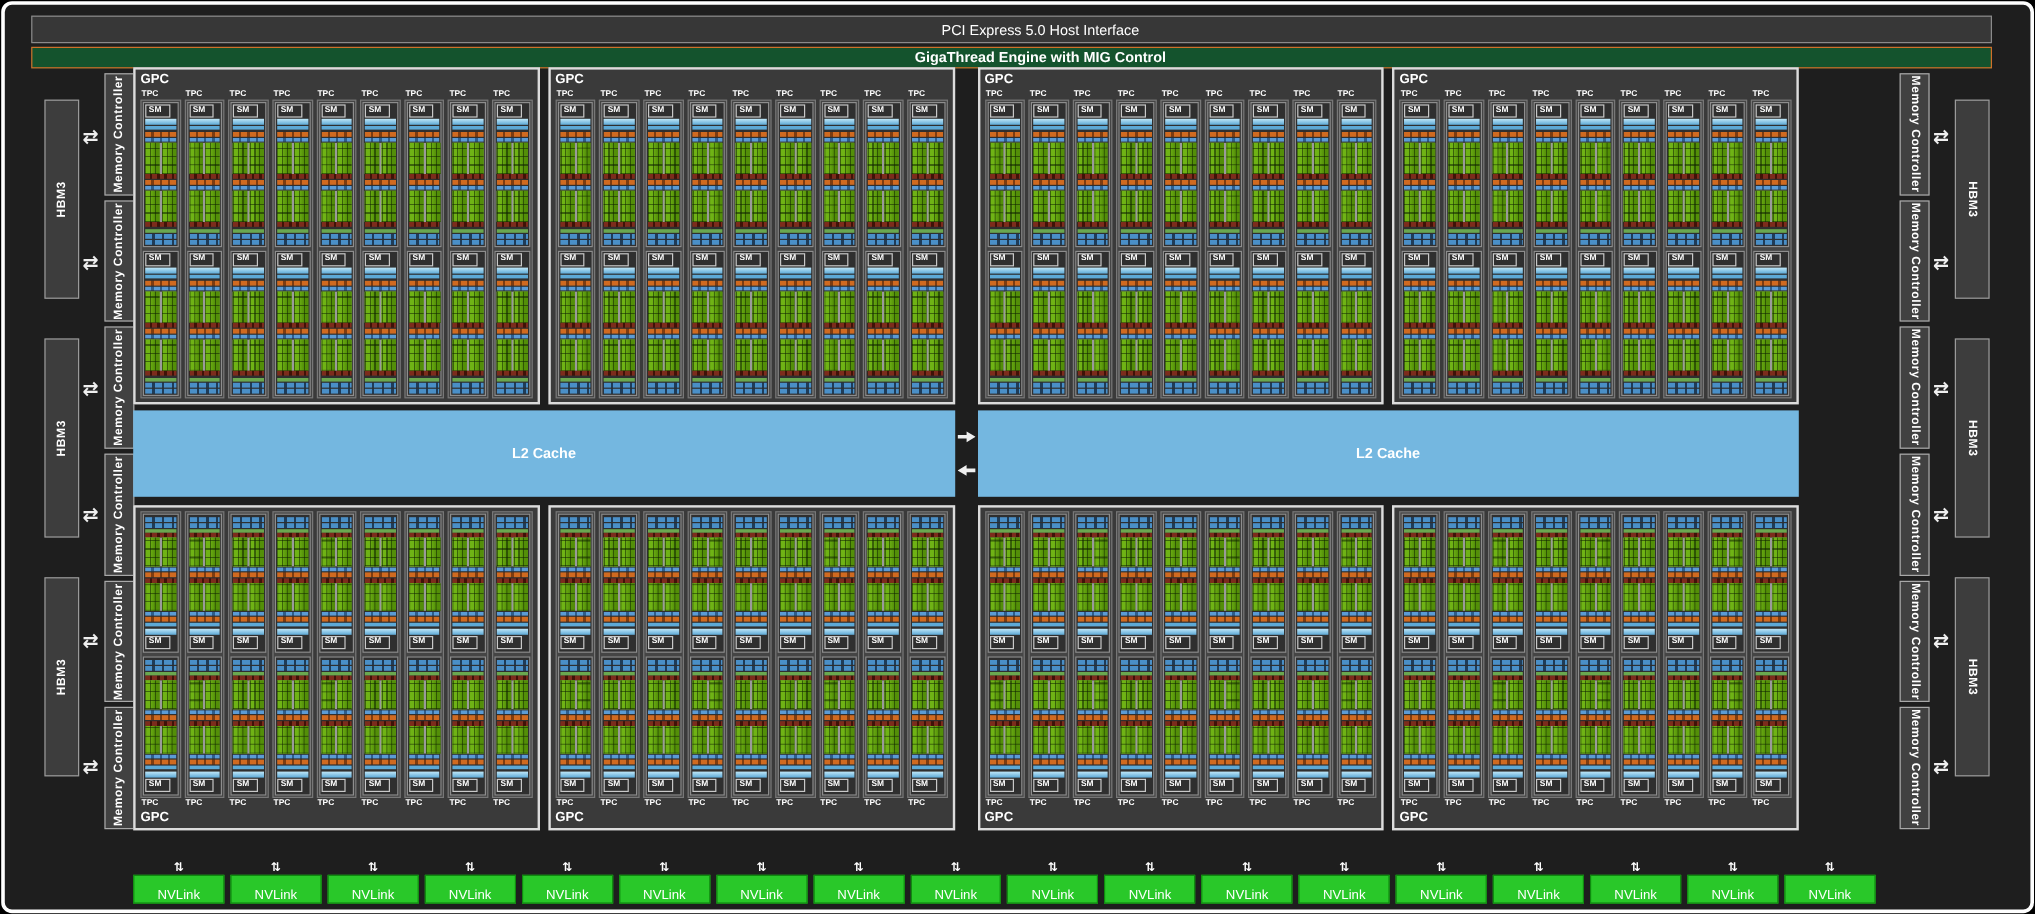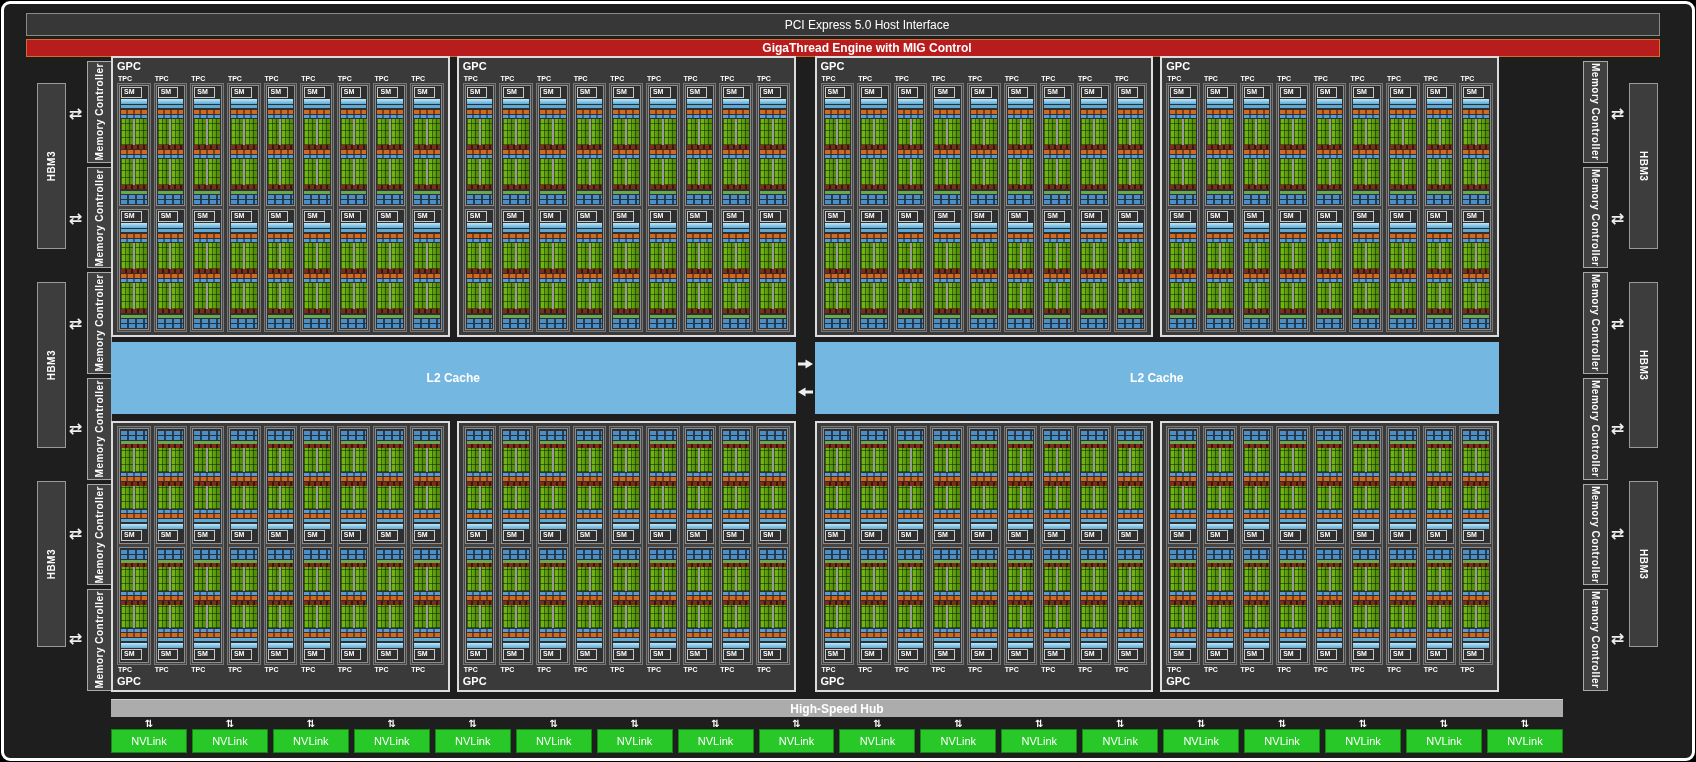--- a/index.html
+++ b/index.html
@@ -2,21 +2,21 @@
 <html><head>
 <meta charset="utf-8">
 <style>
   html,body{margin:0;padding:0;background:#000;width:1696px;height:762px;overflow:hidden;
     font-family:"Liberation Sans","DejaVu Sans",sans-serif;}
   .frame{position:absolute;left:1px;top:1px;width:1688px;height:754px;background:#1e1e1e;
     border:3px solid #fff;border-radius:9px;overflow:hidden;}
   .bar{position:absolute;left:22px;width:1634px;display:flex;align-items:center;justify-content:center;
     color:#fff;font-size:12px;box-sizing:border-box;padding-left:48px;}
   .pci{top:9px;height:23px;background:#373737;border:1px solid #8a8a8a;}
-  .giga{top:35px;height:18px;background:#b91c1c;border:1px solid #d06f2a;font-weight:bold;}
+  .giga{top:35px;height:18px;background:#14532d;border:1px solid #d06f2a;font-weight:bold;}
 
   
   .hbm-col{position:absolute;top:79px;height:564px;width:29px;display:flex;flex-direction:column;justify-content:space-between;}
   .hbm-col.left{left:33px}.hbm-col.right{left:1625px}
   .hbm{height:164px;background:#3d3d3d;border:1px solid #9a9a9a;display:flex;align-items:center;justify-content:center;}
   .mc-col{position:absolute;top:57px;height:630px;width:25px;display:flex;flex-direction:column;gap:4px;}
   .mc-col.left{left:83px}.mc-col.right{left:1579px}
   .mc{flex:1;background:#414141;border:1px solid #a8a8a8;display:flex;align-items:center;justify-content:center;}
   .vtext{writing-mode:vertical-rl;color:#fff;font-weight:bold;font-size:10px;white-space:nowrap;letter-spacing:.5px;}
   .left .vtext{transform:rotate(180deg);}
@@ -67,21 +67,21 @@
   .sm-bot-b{height:4px;flex:none;background:repeating-linear-gradient(90deg,#4a8fc7 0 6px,#1f3c58 6px 8px);margin-top:1px;}
 
   
   .hub{position:absolute;left:107px;top:695px;width:1452px;height:18px;background:#ACACAC;
       border-top:1px solid #cfcfcf;display:flex;align-items:center;justify-content:center;
       color:#fff;font-weight:bold;font-size:12px;box-sizing:border-box;}
   .nvlink-row{position:absolute;left:107px;top:714px;width:1452px;height:35px;display:flex;gap:5px;}
   .nv{flex:1;display:flex;flex-direction:column;align-items:center;min-width:0;}
   .nv-arrow{height:11px;line-height:11px;color:#fff;font-family:"DejaVu Sans",sans-serif;
       font-weight:bold;font-size:10px;flex:none;}
-  .nv-block{width:100%;flex:1;background:#29C829;border:1px solid #0f8a0f;display:flex;align-items:center;
+  .nv-block{width:100%;flex:1;background:#29C829;border:1px solid #0f8a0f;display:flex;align-items:flex-end;
       justify-content:center;color:#fff;font-size:11px;box-sizing:border-box;}
   .l2-svg{display:block;}
 </style>
 </head>
 <body>
 
 <div class="frame">
 
   <div class="bar pci">
     <span>PCI Express 5.0 Host Interface</span>
@@ -4354,23 +4354,20 @@
         <span class="vtext">HBM3</span>
       </div>
       <div class="hbm">
         <span class="vtext">HBM3</span>
       </div>
       <div class="hbm">
         <span class="vtext">HBM3</span>
       </div>
     </div>
 
-  <div class="hub">
-    <span>High-Speed Hub</span>
-  </div>
   <div class="nvlink-row">
       <div class="nv">
         <div class="nv-arrow">⇅</div>
         <div class="nv-block">
           <span>NVLink</span>
         </div>
       </div>
       <div class="nv">
         <div class="nv-arrow">⇅</div>
         <div class="nv-block">

